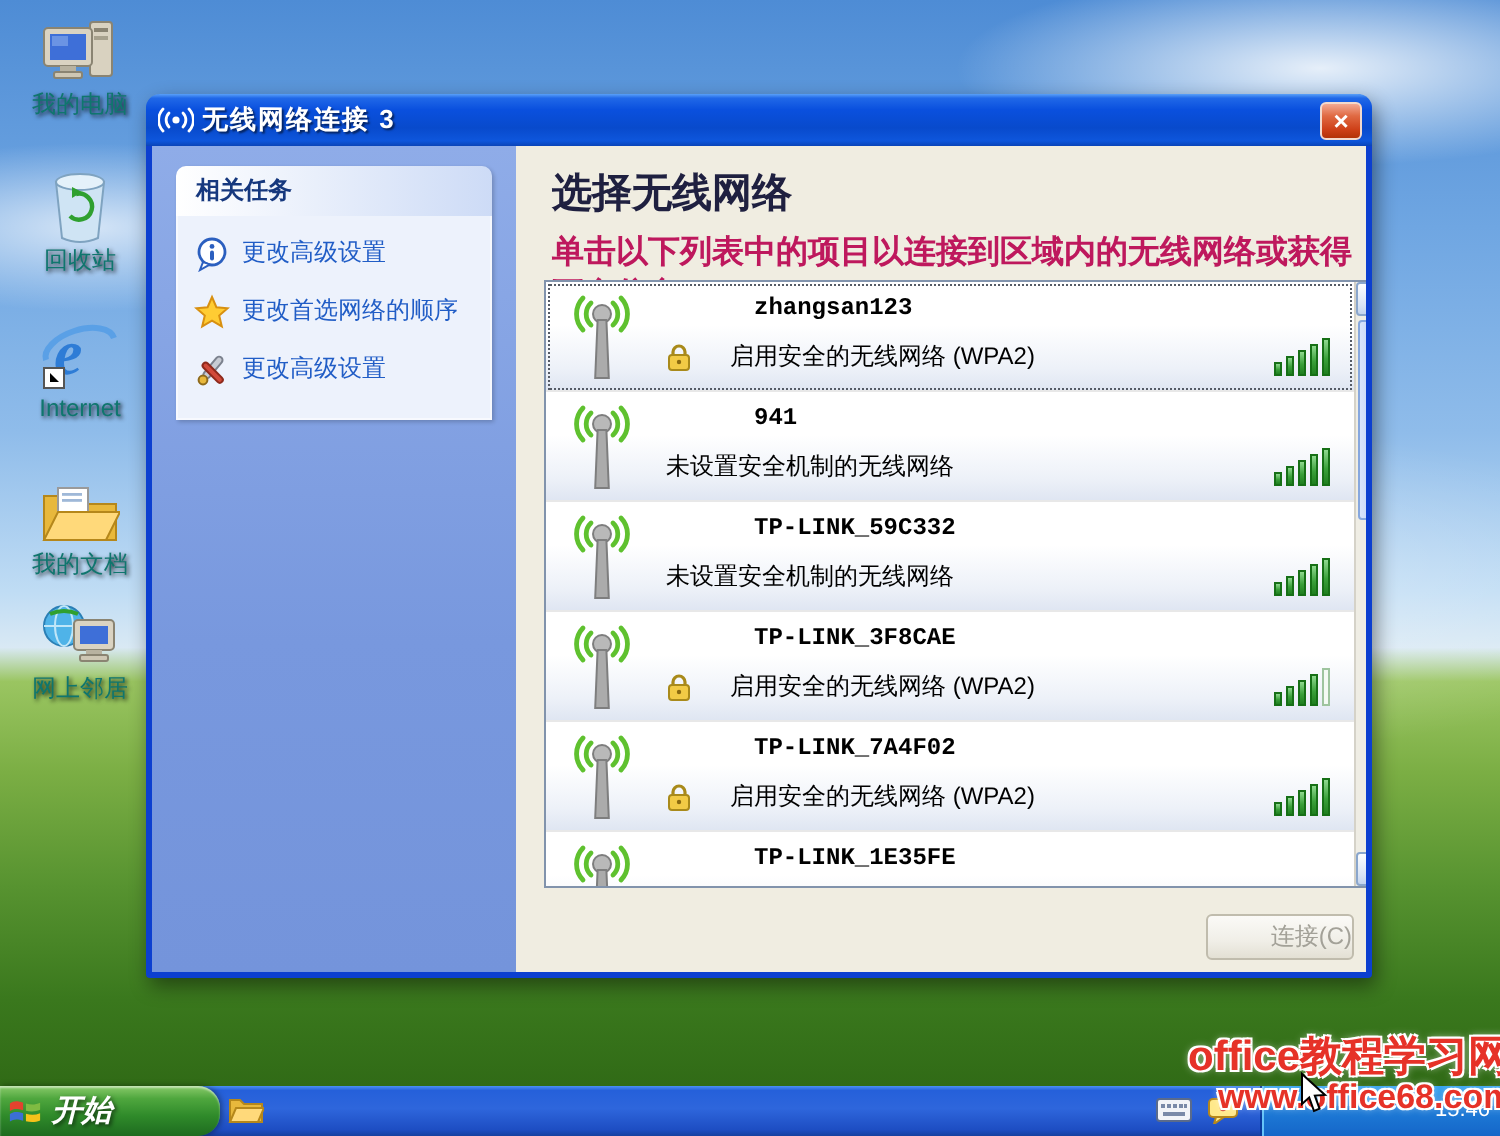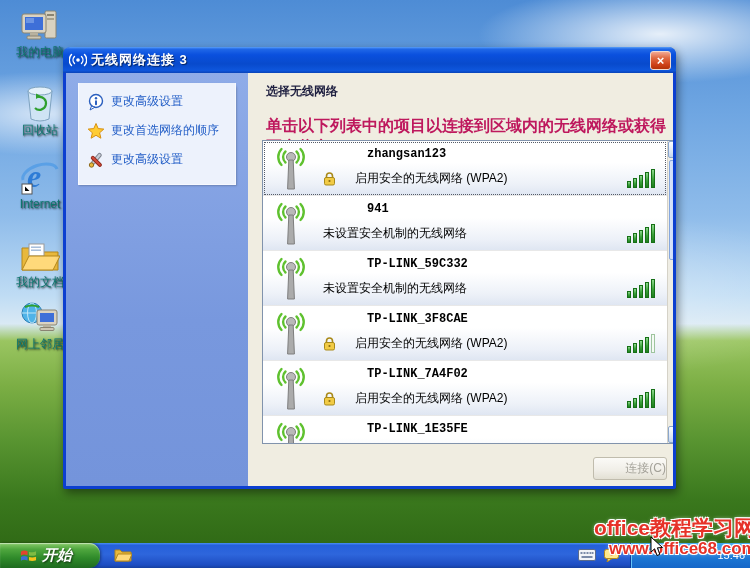--- a/index.html
+++ b/index.html
@@ -15,21 +15,21 @@
       radial-gradient(ellipse 420px 120px at 75% 52%, rgba(255,255,255,.35), rgba(255,255,255,0) 70%),
       linear-gradient(180deg,#4E8CD5 0%,#6FA6E2 20%,#8FBCEA 38%,#BFDCF4 52%,#D9E9F4 57%,#9AC561 60%,#7BAE44 68%,#579330 78%,#3A781D 88%,#2B6312 100%);
   }
 
   
   .desk-icon { position:absolute; left:8px; width:64px; text-align:center; cursor:default; }
   .desk-icon .art { height:38px; display:flex; align-items:flex-end; justify-content:center; }
   .desk-icon .lbl { margin-top:2px; font-size:12px; color:#0f766e; text-shadow:1px 1px 2px rgba(0,0,0,.85); line-height:1.1; }
 
   
-  .window { position:absolute; left:63px; top:47px; width:613px; height:442px;
+  .window { position:absolute; left:73px; top:47px; width:613px; height:442px;
     background:#0C3FD0; border-radius:8px 8px 2px 2px; box-shadow:2px 4px 10px rgba(0,0,0,.45); }
   .titlebar { position:absolute; top:0; left:0; right:0; height:26px; border-radius:7px 7px 0 0;
     background:linear-gradient(180deg,#5AA0F8 0%,#2068E8 8%,#0A50DE 30%,#084ACC 65%,#0E56DC 90%,#0A44B8 100%);
     display:flex; align-items:center; padding:0 6px; }
   .titlebar .t-icon { width:18px; height:16px; margin-right:4px; flex:0 0 auto; }
   .titlebar .t-text { color:#fff; font-weight:bold; font-size:13px; text-shadow:1px 1px 1px rgba(0,0,0,.55); letter-spacing:1px; }
   .close-btn { position:absolute; right:5px; top:4px; width:21px; height:19px; border-radius:3px;
     background:linear-gradient(180deg,#F2A993 0%,#E06A43 35%,#CE4018 75%,#B33208 100%);
     border:1px solid #F3D9CC; color:#fff; font-weight:bold; font-size:13px; line-height:17px; text-align:center; cursor:pointer; }
   .winbody { position:absolute; top:26px; left:3px; right:3px; bottom:3px; background:#F0EDE1; overflow:hidden; }
@@ -39,21 +39,21 @@
     background:linear-gradient(180deg,#8FACE8 0%,#7898DE 60%,#7494DB 100%); padding:10px 12px; }
   .card { margin-bottom:16px; border-radius:5px 5px 0 0; box-shadow:1px 1px 2px rgba(0,0,0,.2); }
   .card-head { height:25px; line-height:25px; padding-left:10px; border-radius:5px 5px 0 0;
     background:linear-gradient(90deg,#FFFFFF 0%,#CDDBF6 100%); color:#16387E; font-weight:bold; font-size:12px; }
   .card-body { background:#EDF2FC; padding:10px 6px 4px 8px; border:1px solid rgba(255,255,255,.55); border-top:none; }
   .task-link { display:flex; gap:6px; margin-bottom:11px; color:#215DC6; font-size:12px; line-height:1.35; cursor:pointer; }
   .task-link .t-ic { flex:0 0 18px; width:18px; height:18px; }
 
   
   .main { position:absolute; left:182px; right:0; top:0; bottom:0; }
-  .heading { position:absolute; left:18px; top:10px; font-size:12px; font-weight:bold; color:#1F2040; }
+  .heading { position:absolute; left:18px; top:10px; font-size:20px; font-weight:bold; color:#1F2040; }
   .instruction { position:absolute; left:18px; top:43px; font-size:16px; color:#be185d;font-weight:bold; }
 
   .netlist { position:absolute; left:14px; top:67px; width:423px; height:304px;
     background:#fff; border:1px solid #8193AC; overflow:hidden; }
   .rows { position:absolute; left:0; top:0; right:17px; }
   .net-row { position:relative; height:55px;
     background:linear-gradient(180deg,#FFFFFF 40%,#EDF1F8 80%,#DFE6F2 100%);
     border-bottom:1px solid #E8E8E8; cursor:pointer; }
   .net-row.selected { outline:1px dotted #555B66; outline-offset:-2px; }
   .net-ant { position:absolute; left:9px; top:5px; width:38px; height:46px; }
@@ -80,24 +80,24 @@
   .sb-thumb:after { content:""; position:absolute; left:4px; right:4px; top:44px; height:1px;
     box-shadow:0 0 0 .5px #9DB6E2, 0 3px 0 0 #9DB6E2, 0 6px 0 0 #9DB6E2; }
 
   .connect-btn { position:absolute; right:6px; top:384px; width:74px; height:23px; border-radius:3px;
     background:linear-gradient(180deg,#FBFAF7 0%,#F0EEE7 60%,#E3E0D4 100%);
     border:1px solid #C0BCAD; color:#A3A198; font-size:12px; text-align:right; line-height:21px; }
 
   
   .taskbar { position:absolute; left:0; right:0; bottom:0; height:25px;
     background:linear-gradient(180deg,#4A90F4 0%,#2560DA 9%,#2E66DC 45%,#1D4DC2 88%,#16409F 100%); }
-  .start-btn { position:absolute; left:0; top:0; width:100px; height:25px; border-radius:0 11px 11px 0;
+  .start-btn { position:absolute; left:0; top:0; width:110px; height:25px; border-radius:0 11px 11px 0;
     background:linear-gradient(180deg,#8ACB6B 0%,#4FA73E 25%,#2F8A2A 60%,#1E6B1F 100%);
     box-shadow:inset 0 1px 1px rgba(255,255,255,.5), 1px 0 3px rgba(0,0,0,.4);
-    display:flex; align-items:center; gap:5px; padding-left:20px; cursor:pointer; }
+    display:flex; align-items:center; gap:5px; padding-left:4px; cursor:pointer; }
   .start-btn .flag { width:17px; height:17px; }
   .start-btn .s-text { color:#fff; font-weight:bold; font-style:italic; font-size:15px; text-shadow:1px 1px 2px rgba(0,0,0,.6); }
   .ql-folder { position:absolute; left:114px; top:4px; width:18px; height:16px; cursor:pointer; }
   .tb-ic { position:absolute; top:6px; cursor:pointer; }
   .tray { position:absolute; left:630px; right:0; top:0; bottom:0;
     background:linear-gradient(180deg,#36A5F0 0%,#1E7CD8 45%,#1566C8 100%);
     border-left:1px solid #0A3A9E; box-shadow:inset 1px 0 0 #66C4F8; }
   .clock { position:absolute; right:5px; top:0; height:25px; line-height:25px; color:#fff; font-size:11px; }
 
   
@@ -192,20 +192,21 @@
     </svg>
     <span class="t-text">无线网络连接 3</span>
     <div class="close-btn">×</div>
   </div>
 
   <div class="winbody">
 
     <div class="sidebar">
 
       <div class="card">
+        <div class="card-head">相关任务</div>
         <div class="card-body">
           <div class="task-link">
             <svg class="t-ic" viewBox="0 0 18 18">
               <circle cx="9" cy="8" r="6.5" fill="#FFFFFF" stroke="#2B5FBF" stroke-width="1.4"></circle>
               <path d="M4.5 13 L3 17 L8 14.2 Z" fill="#FFFFFF" stroke="#2B5FBF" stroke-width="1"></path>
               <circle cx="9" cy="5.2" r="1.2" fill="#2B5FBF"></circle>
               <rect x="8" y="7.2" width="2" height="5" rx="1" fill="#2B5FBF"></rect>
             </svg>
             <span>更改高级设置</span>
           </div>

